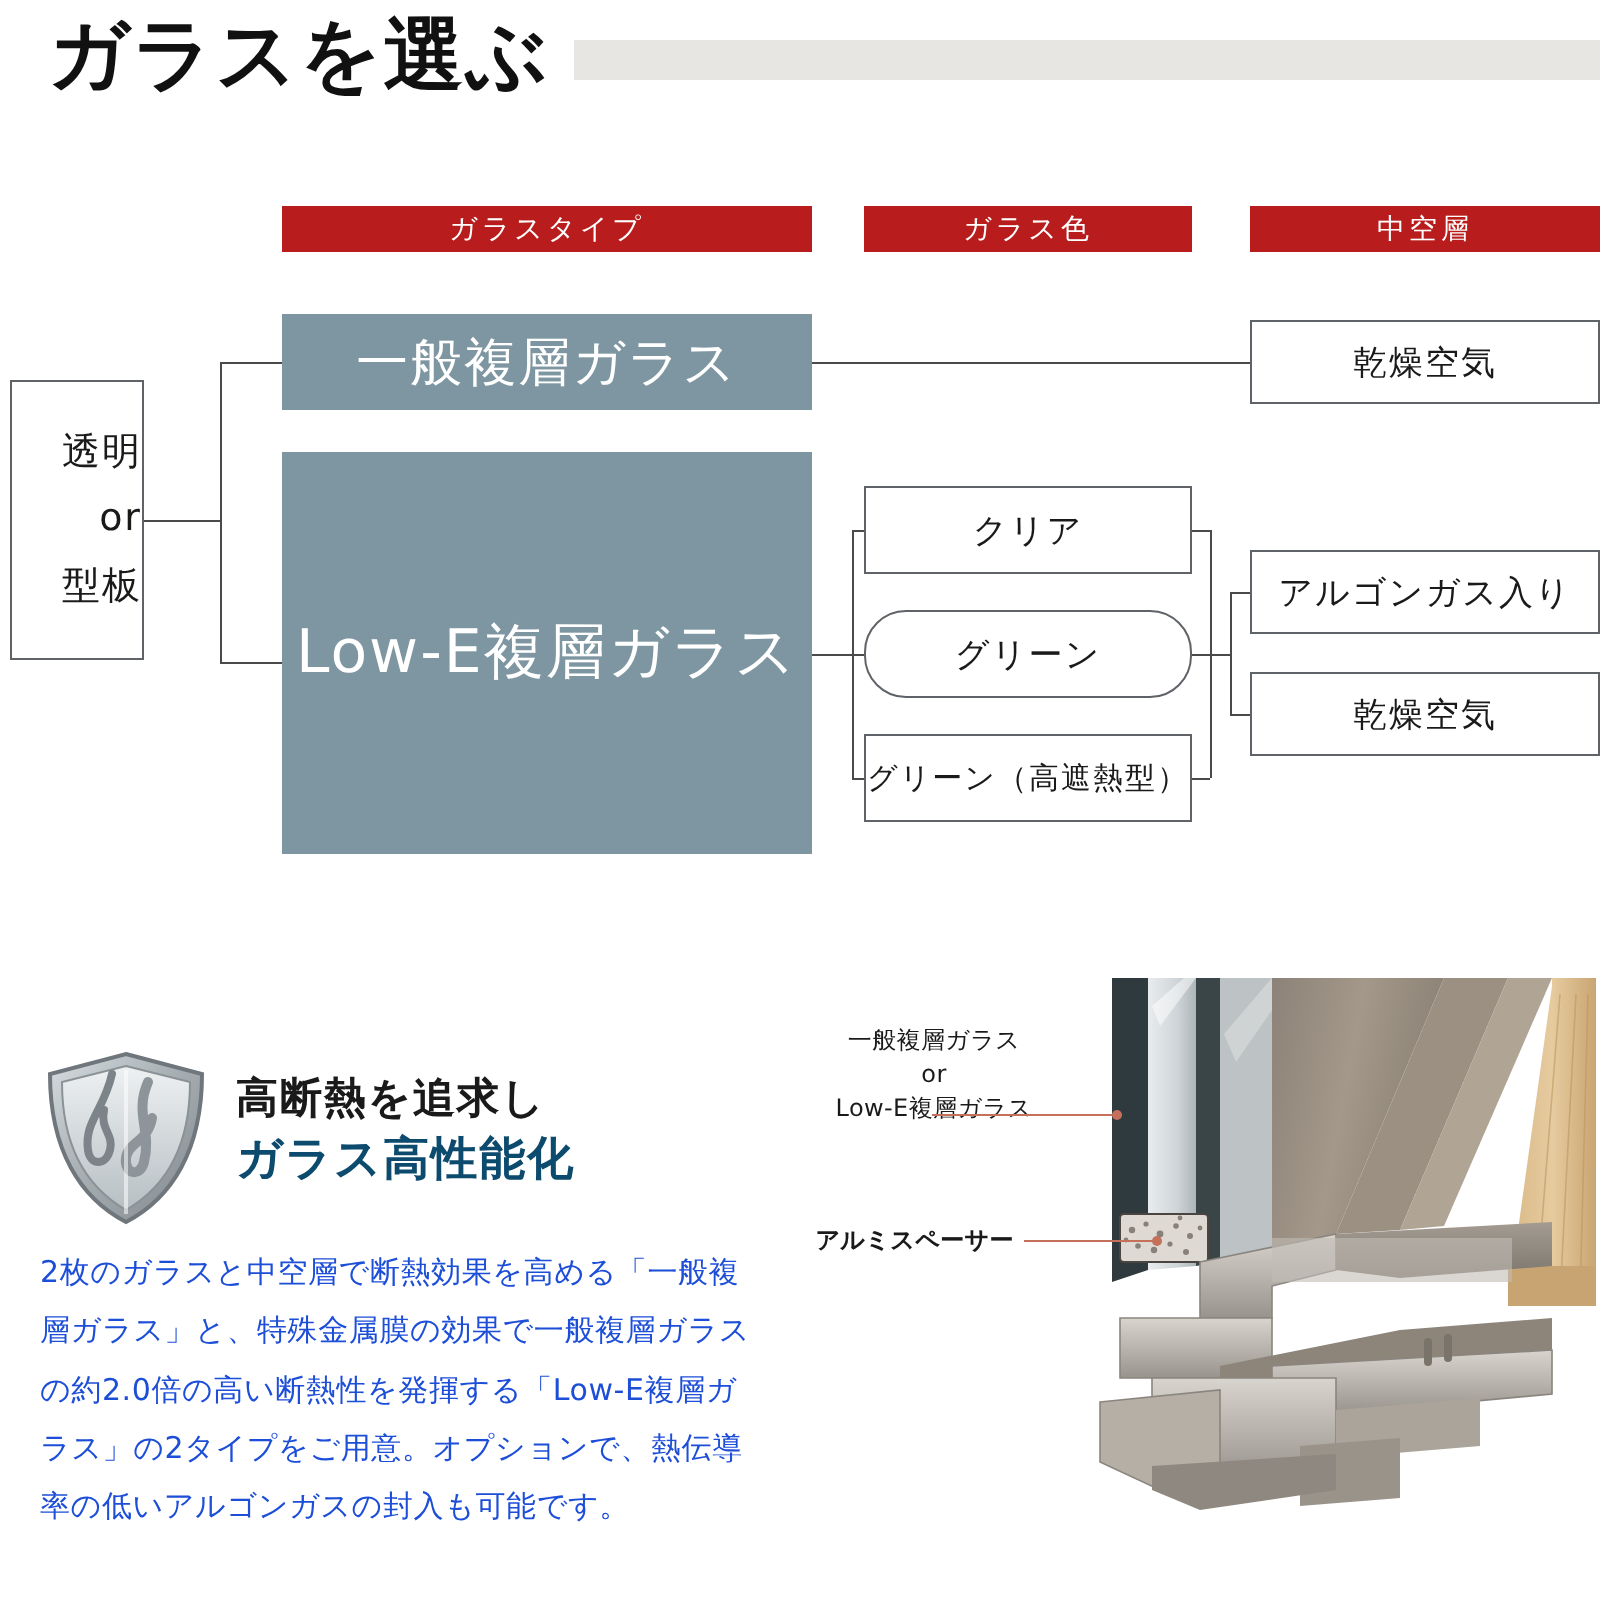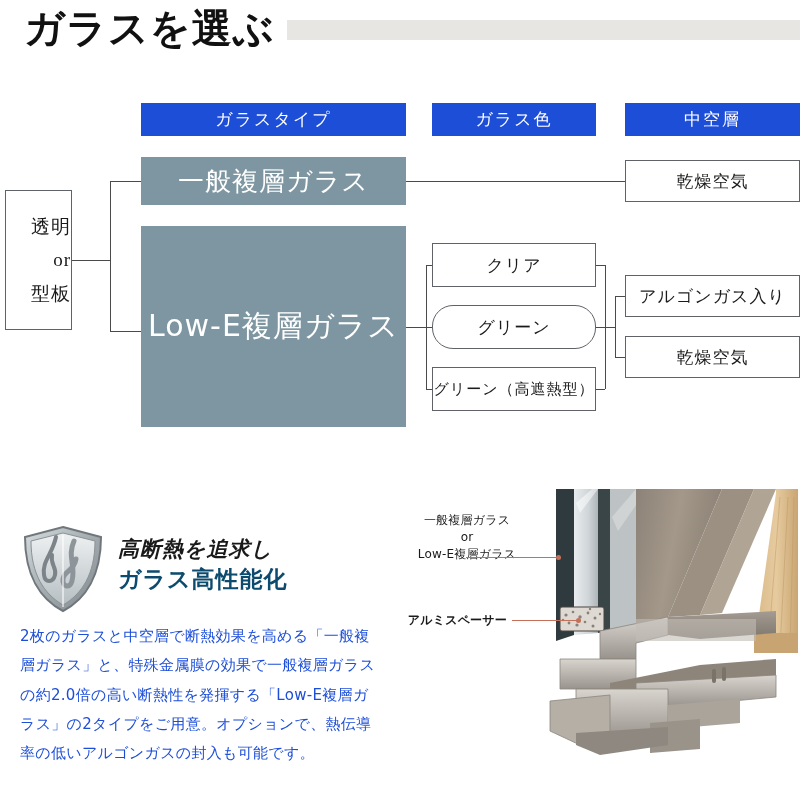--- a/index.html
+++ b/index.html
@@ -21,42 +21,42 @@
     position: absolute; left: 24px; top: 4px;
     font-size: 40px; font-weight: bold; letter-spacing: 1px;
     color: #111111; line-height: 48px;
     background: #ffffff; padding-right: 12px; z-index: 2;
   }
 
   
   .diagram { position: absolute; left: 0; top: 0; width: 800px; height: 470px; }
 
   .col-head {
-    position: absolute; height: 33px;
-    background: #1d4ed8; color: #ffffff;
-    font-size: 17px; letter-spacing: 2px;
+    position: absolute; height: 23px;
+    background: #b91c1c; color: #ffffff;
+    font-size: 14px; letter-spacing: 2px;
     display: flex; align-items: center; justify-content: center;
   }
   .ch-type  { left: 141px; top: 103px; width: 265px; }
   .ch-color { left: 432px; top: 103px; width: 164px; }
   .ch-gas   { left: 625px; top: 103px; width: 175px; }
 
   .typebox {
     position: absolute; background: #7e96a1; color: #ffffff;
     display: flex; align-items: center; justify-content: center;
     letter-spacing: 1px;
   }
   .tb-general { left: 141px; top: 157px; width: 265px; height: 48px; font-size: 26px; }
   .tb-lowe    { left: 141px; top: 226px; width: 265px; height: 201px; font-size: 30px; }
 
   .wbox {
     position: absolute; background: #ffffff;
     border: 1px solid #5f6368; color: #1a1a1a;
     display: flex; align-items: center; justify-content: center;
-    font-size: 17px; letter-spacing: 1px; font-family: Liberation Serif, serif;
+    font-size: 17px; letter-spacing: 1px;
   }
   .lb-source { left: 5px; top: 190px; width: 67px; height: 140px;
                flex-direction: column; line-height: 1.75; font-size: 19px; align-items: flex-end; }
   .cb-clear  { left: 432px; top: 243px; width: 164px; height: 44px; }
   .cb-green  { left: 432px; top: 305px; width: 164px; height: 44px; border-radius: 21px; }
   .cb-green2 { left: 432px; top: 367px; width: 164px; height: 44px; font-size: 15px; }
   .gb-dry1   { left: 625px; top: 160px; width: 175px; height: 42px; }
   .gb-argon  { left: 625px; top: 275px; width: 175px; height: 42px; }
   .gb-dry2   { left: 625px; top: 336px; width: 175px; height: 42px; }
 
@@ -64,21 +64,21 @@
   .conn.h { height: 1px; }
   .conn.v { width: 1px; }
 
   
   .feature { position: absolute; left: 0; top: 480px; width: 800px; height: 320px; }
 
   .shield { position: absolute; left: 22px; top: 525px; width: 82px; height: 88px; }
 
   .feat-sub {
     position: absolute; left: 118px; top: 535px;
-    font-size: 21px; font-weight: bold; color: #1a1a1a; letter-spacing: 1px; font-style: italic;
+    font-size: 21px; font-weight: bold; color: #1a1a1a; letter-spacing: 1px;
   }
   .feat-title {
     position: absolute; left: 118px; top: 564px;
     font-size: 23px; font-weight: bold; color: #0c4a6e; letter-spacing: 1px;
   }
   .feat-body {
     position: absolute; left: 20px; top: 622px; width: 360px;
     font-size: 15px; line-height: 1.95; color: #1d4ed8; letter-spacing: 0.3px;
   }
 

